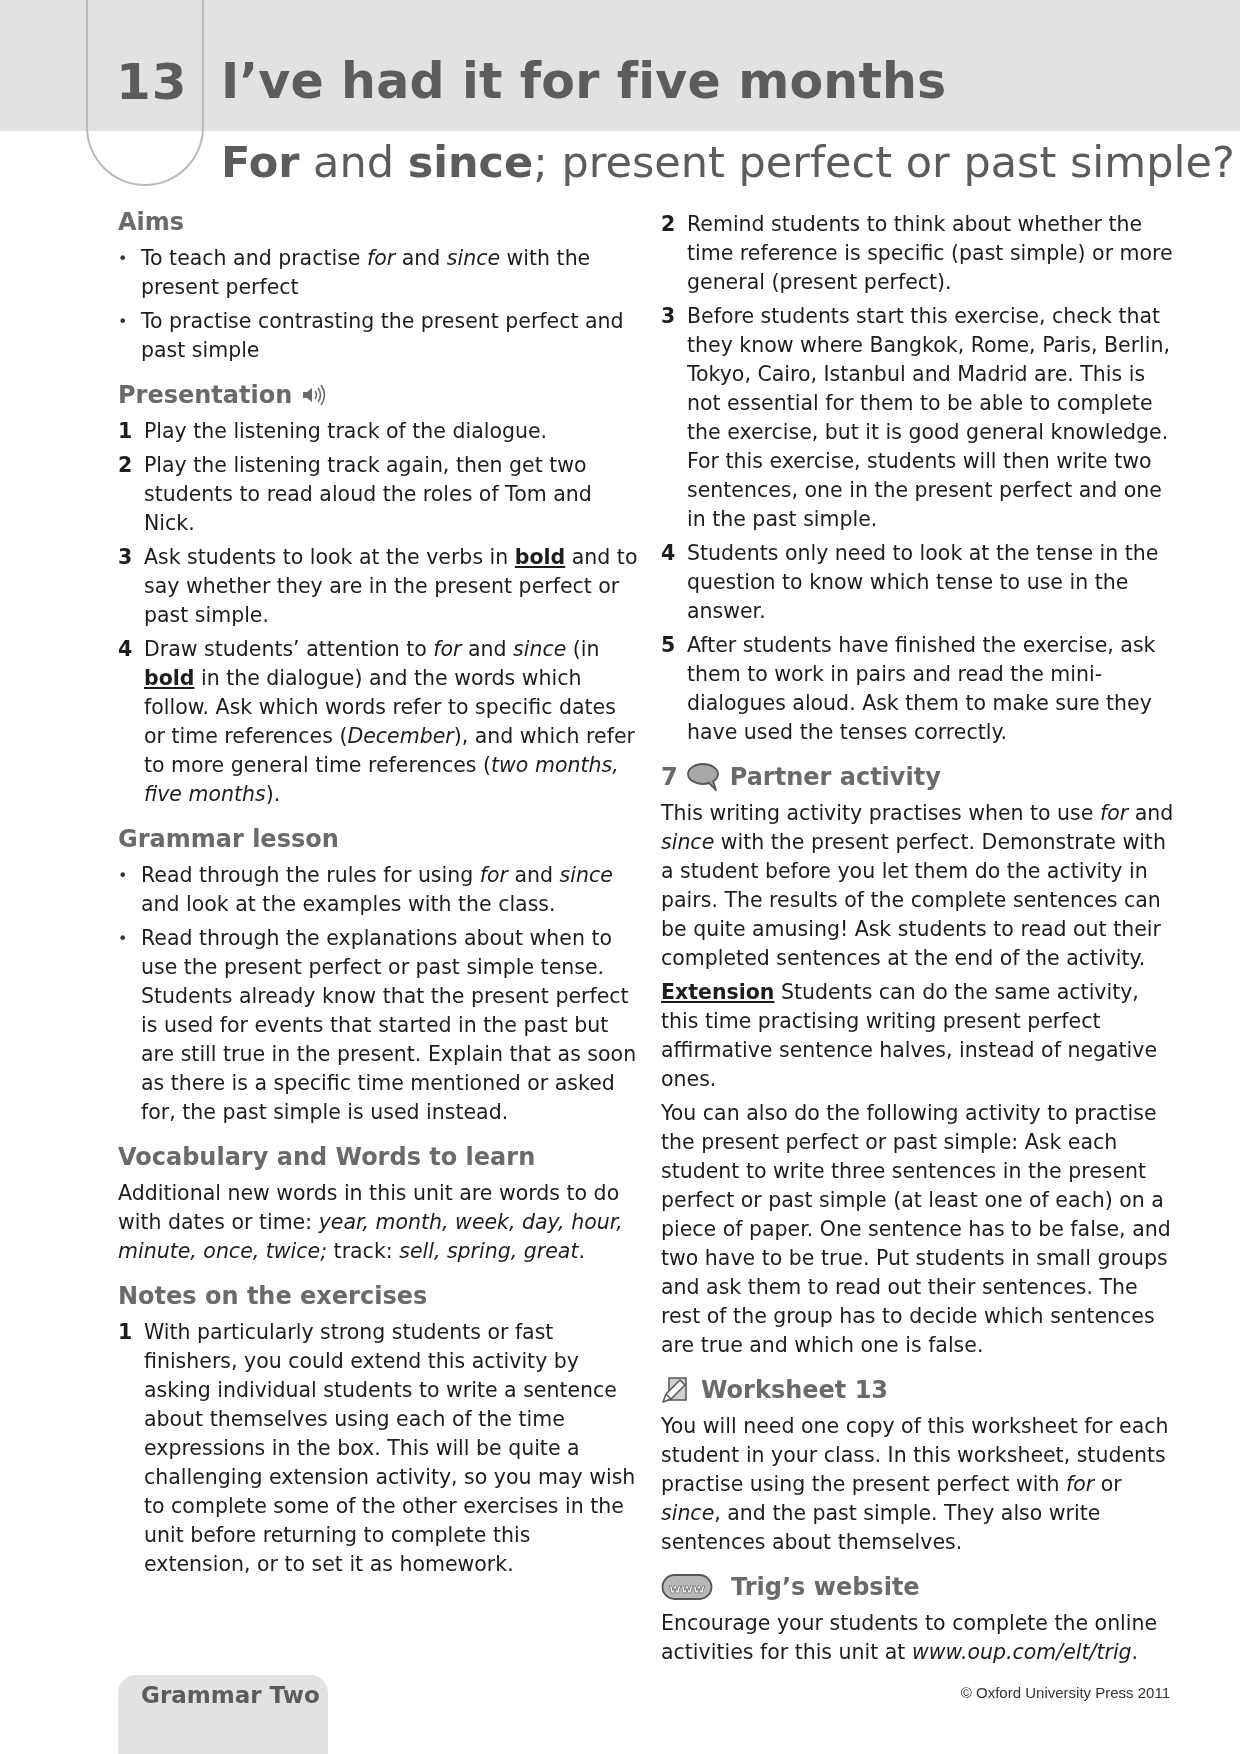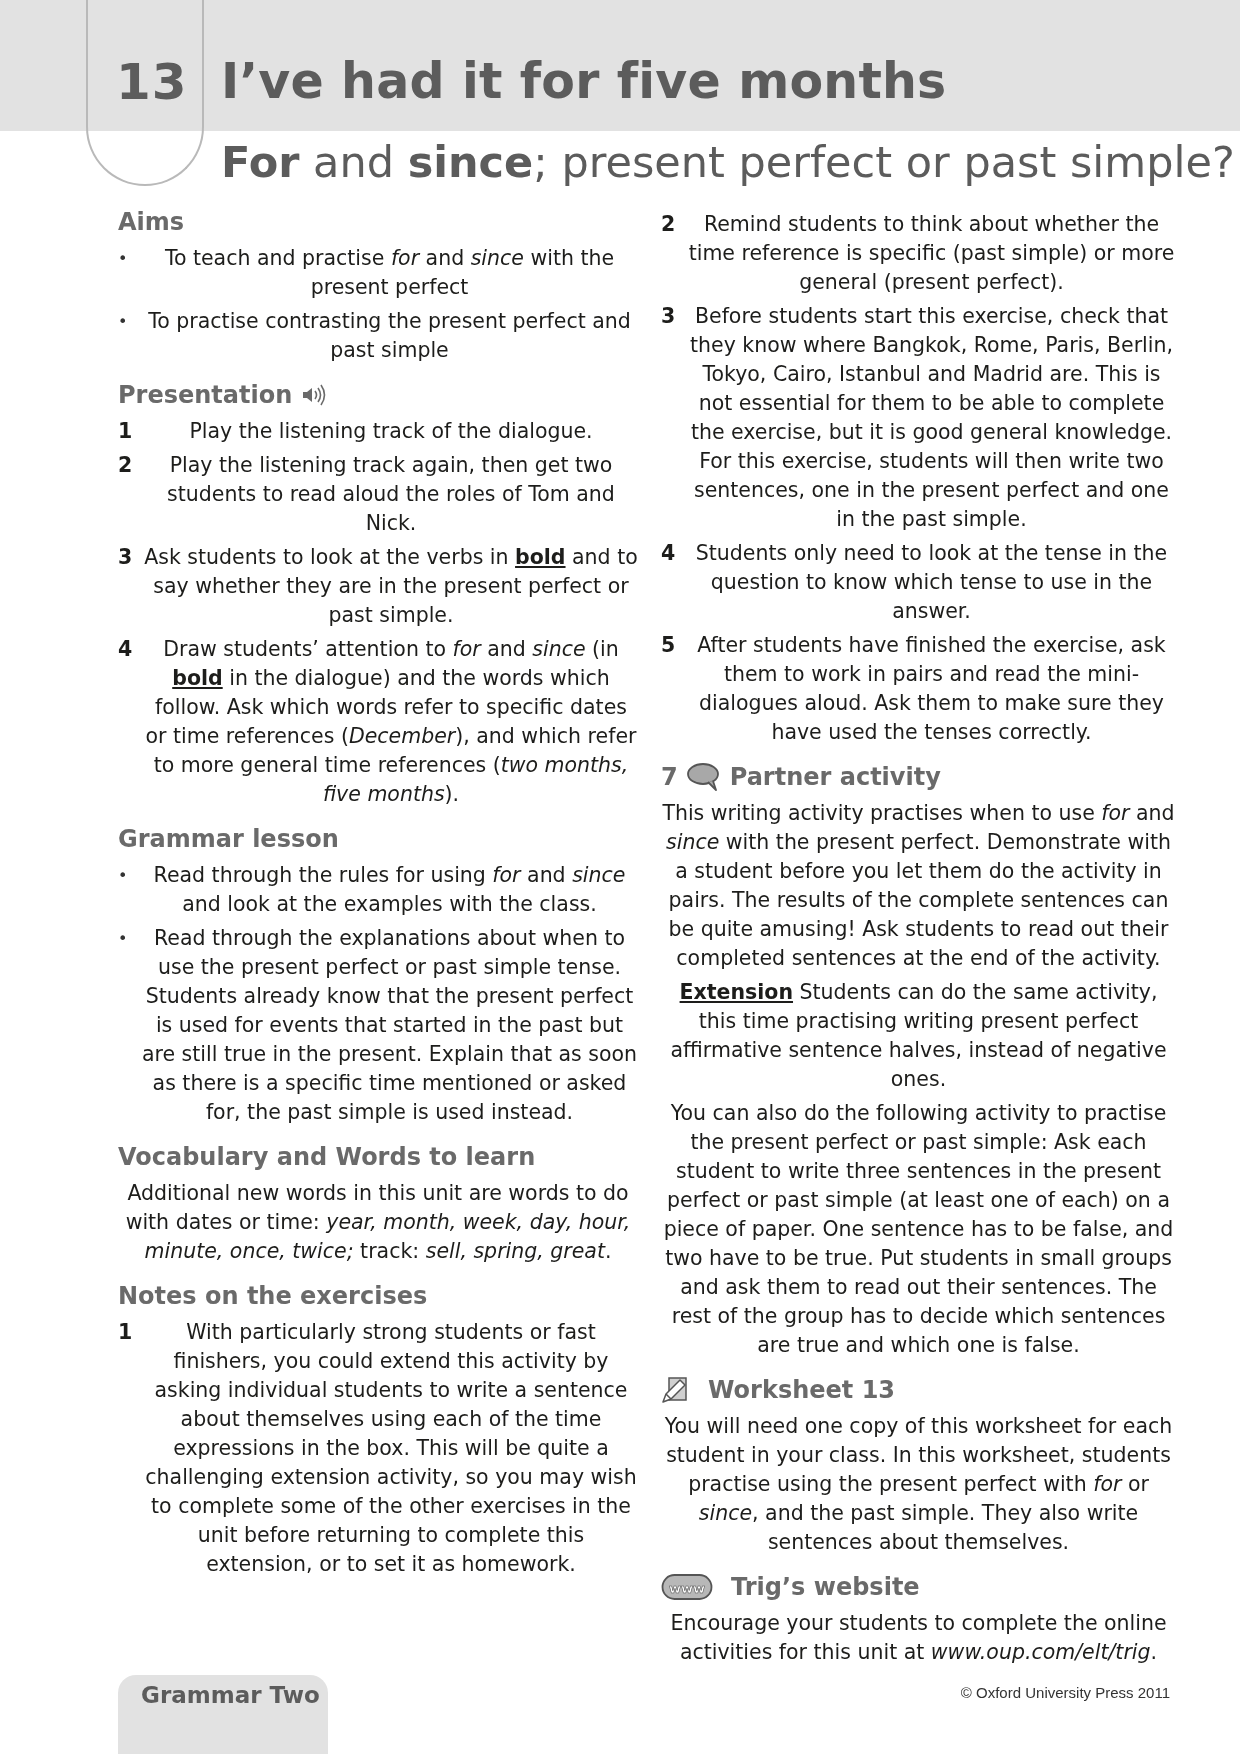--- a/index.html
+++ b/index.html
@@ -11,21 +11,21 @@
               border: 2px solid #b9b9b9; border-top: none; border-radius: 0 0 60px 60px;
               box-sizing: border-box; }
   .unit-number { position: absolute; left: 116px; top: 52px; font-size: 50px; font-weight: bold;
                  color: #5c5c5c; line-height: 60px; letter-spacing: 1px; }
   .unit-title { position: absolute; left: 221px; top: 52px; font-size: 49px; font-weight: bold;
                 color: #5c5c5c; line-height: 60px; letter-spacing: 0.2px; }
   .unit-subtitle { position: absolute; left: 221px; top: 134px; font-size: 43px; color: #5c5c5c;
                    line-height: 56px; white-space: nowrap; }
   .unit-subtitle b { font-weight: bold; }
 
-  .col { position: absolute; top: 206px; font-size: 20.5px; line-height: 29px; color: #1d1d1b; text-align: center; }
+  .col { position: absolute; top: 206px; font-size: 20.5px; line-height: 29px; color: #1d1d1b; }
   .col-left { left: 118px; width: 520px; }
   .col-right { left: 661px; width: 515px; top: 210px; }
 
   h2.sec { font-size: 24px; font-weight: bold; color: #6a6a6a; margin: 0 0 6px 0; line-height: 32px;
            display: flex; align-items: center; gap: 8px; }
   .sec-block { margin-bottom: 14px; }
 
   ul.bullets { list-style: none; margin: 0; padding: 0; }
   ul.bullets li { position: relative; padding-left: 23px; margin-bottom: 5px; }
   ul.bullets li::before { content: "•"; position: absolute; left: 0; top: 0; font-size: 16px; color: #333; }
@@ -134,21 +134,21 @@
         <path d="M22 20 l8 8 l-3 -9" fill="#a8a8a8" stroke="#555" stroke-width="1.8" stroke-linejoin="round"></path>
       </svg>
       <span>Partner activity</span>
     </h2>
     <p class="para"><span>This writing activity practises when to use </span><i>for</i><span> and </span><i>since</i><span> with the present perfect. Demonstrate with a student before you let them do the activity in pairs. The results of the complete sentences can be quite amusing! Ask students to read out their completed sentences at the end of the activity.</span></p>
     <p class="para"><span class="bold">Extension</span><span> Students can do the same activity, this time practising writing present perfect affirmative sentence halves, instead of negative ones.</span></p>
     <p class="para"><span>You can also do the following activity to practise the present perfect or past simple: Ask each student to write three sentences in the present perfect or past simple (at least one of each) on a piece of paper. One sentence has to be false, and two have to be true. Put students in small groups and ask them to read out their sentences. The rest of the group has to decide which sentences are true and which one is false.</span></p>
   </div>
 
   <div class="sec-block">
-    <h2 class="sec" style="gap:19px;">
+    <h2 class="sec" style="gap:12px;">
       <svg class="icon-pencil" viewBox="0 0 28 28">
         <rect x="8" y="2" width="17" height="22" fill="#d0d0d0" stroke="#555" stroke-width="1.5"></rect>
         <path d="M2 26 l3 -8 l14 -14 l5 5 l-14 14 z" fill="#fff" stroke="#555" stroke-width="1.5" stroke-linejoin="round"></path>
         <path d="M5 18 l5 5" stroke="#555" stroke-width="1.5"></path>
       </svg>
       <span>Worksheet 13</span>
     </h2>
     <p class="para"><span>You will need one copy of this worksheet for each student in your class. In this worksheet, students practise using the present perfect with </span><i>for</i><span> or </span><i>since</i><span>, and the past simple. They also write sentences about themselves.</span></p>
   </div>
 

